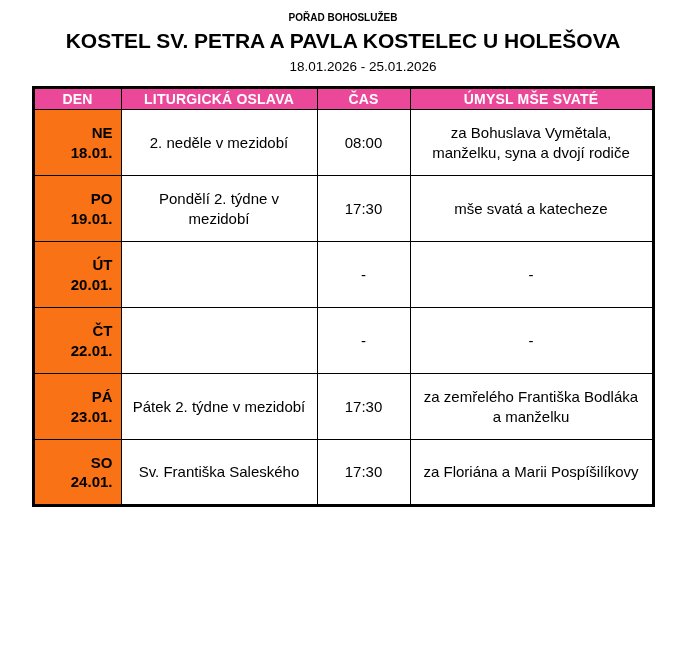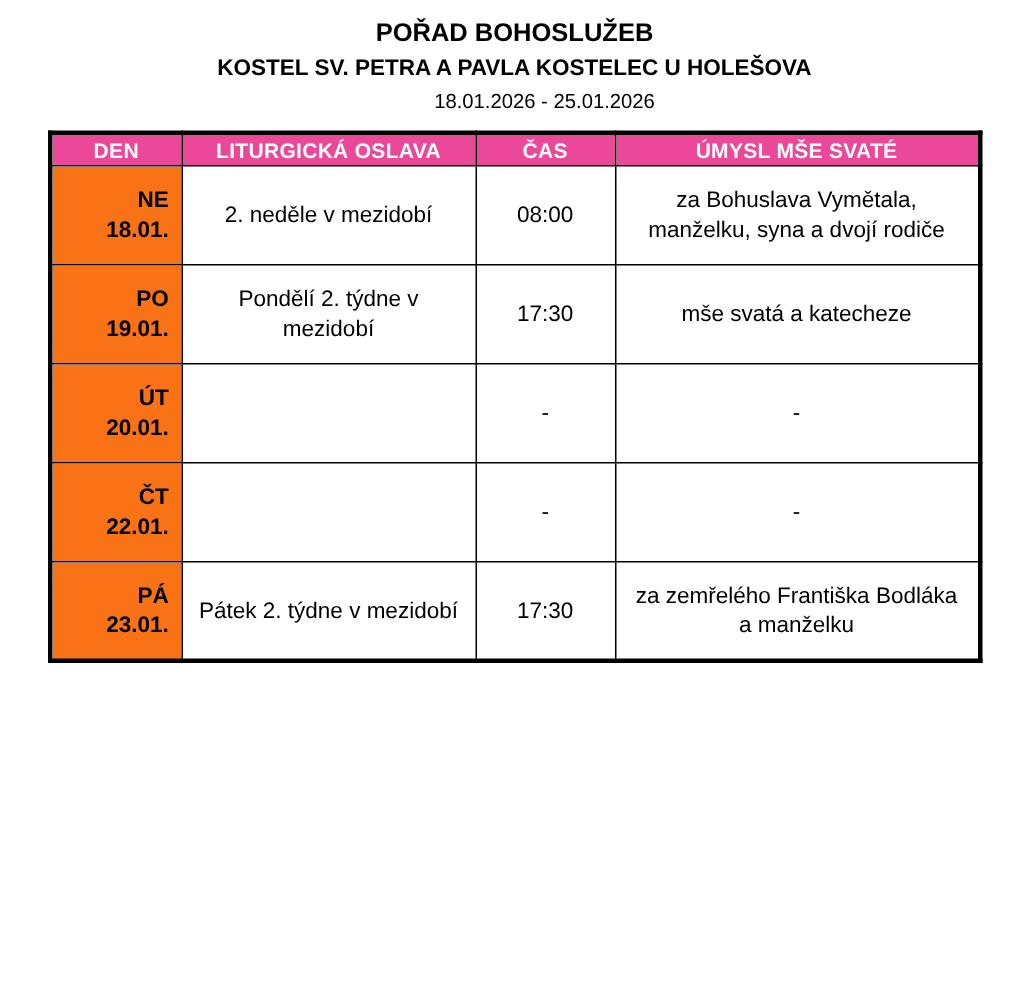--- a/index.html
+++ b/index.html
@@ -13,26 +13,26 @@
     width: 686px;
     height: 672px;
     overflow: hidden;
   }
   .titles {
     text-align: center;
     padding-top: 11px;
     line-height: 1.35;
   }
   .title-main {
-    font-size: 17px;
+    font-size: 10px;
     font-weight: bold;
     color: #000;
   }
   .title-sub {
-    font-size: 15px;
+    font-size: 21px;
     font-weight: bold;
     color: #000;
     margin-top: 2px;
   }
   .title-dates {
     font-size: 13.5px;
     font-weight: normal;
     color: #000;
     margin-top: 3px;
     padding-left: 40px;
@@ -125,14 +125,20 @@
         <td></td>
         <td>-</td>
         <td>-</td>
       </tr>
       <tr>
         <td class="day-cell"><span class="day-abbr">PÁ</span><span class="day-date">23.01.</span></td>
         <td>Pátek 2. týdne v mezidobí</td>
         <td>17:30</td>
         <td>za zemřelého Františka Bodláka a manželku</td>
       </tr>
+      <tr>
+        <td class="day-cell"><span class="day-abbr">SO</span><span class="day-date">24.01.</span></td>
+        <td>Sv. Františka Saleského</td>
+        <td>17:30</td>
+        <td>za Floriána a Marii Pospíšilíkovy</td>
+      </tr>
     </tbody>
 </table>
 
 </body></html>

